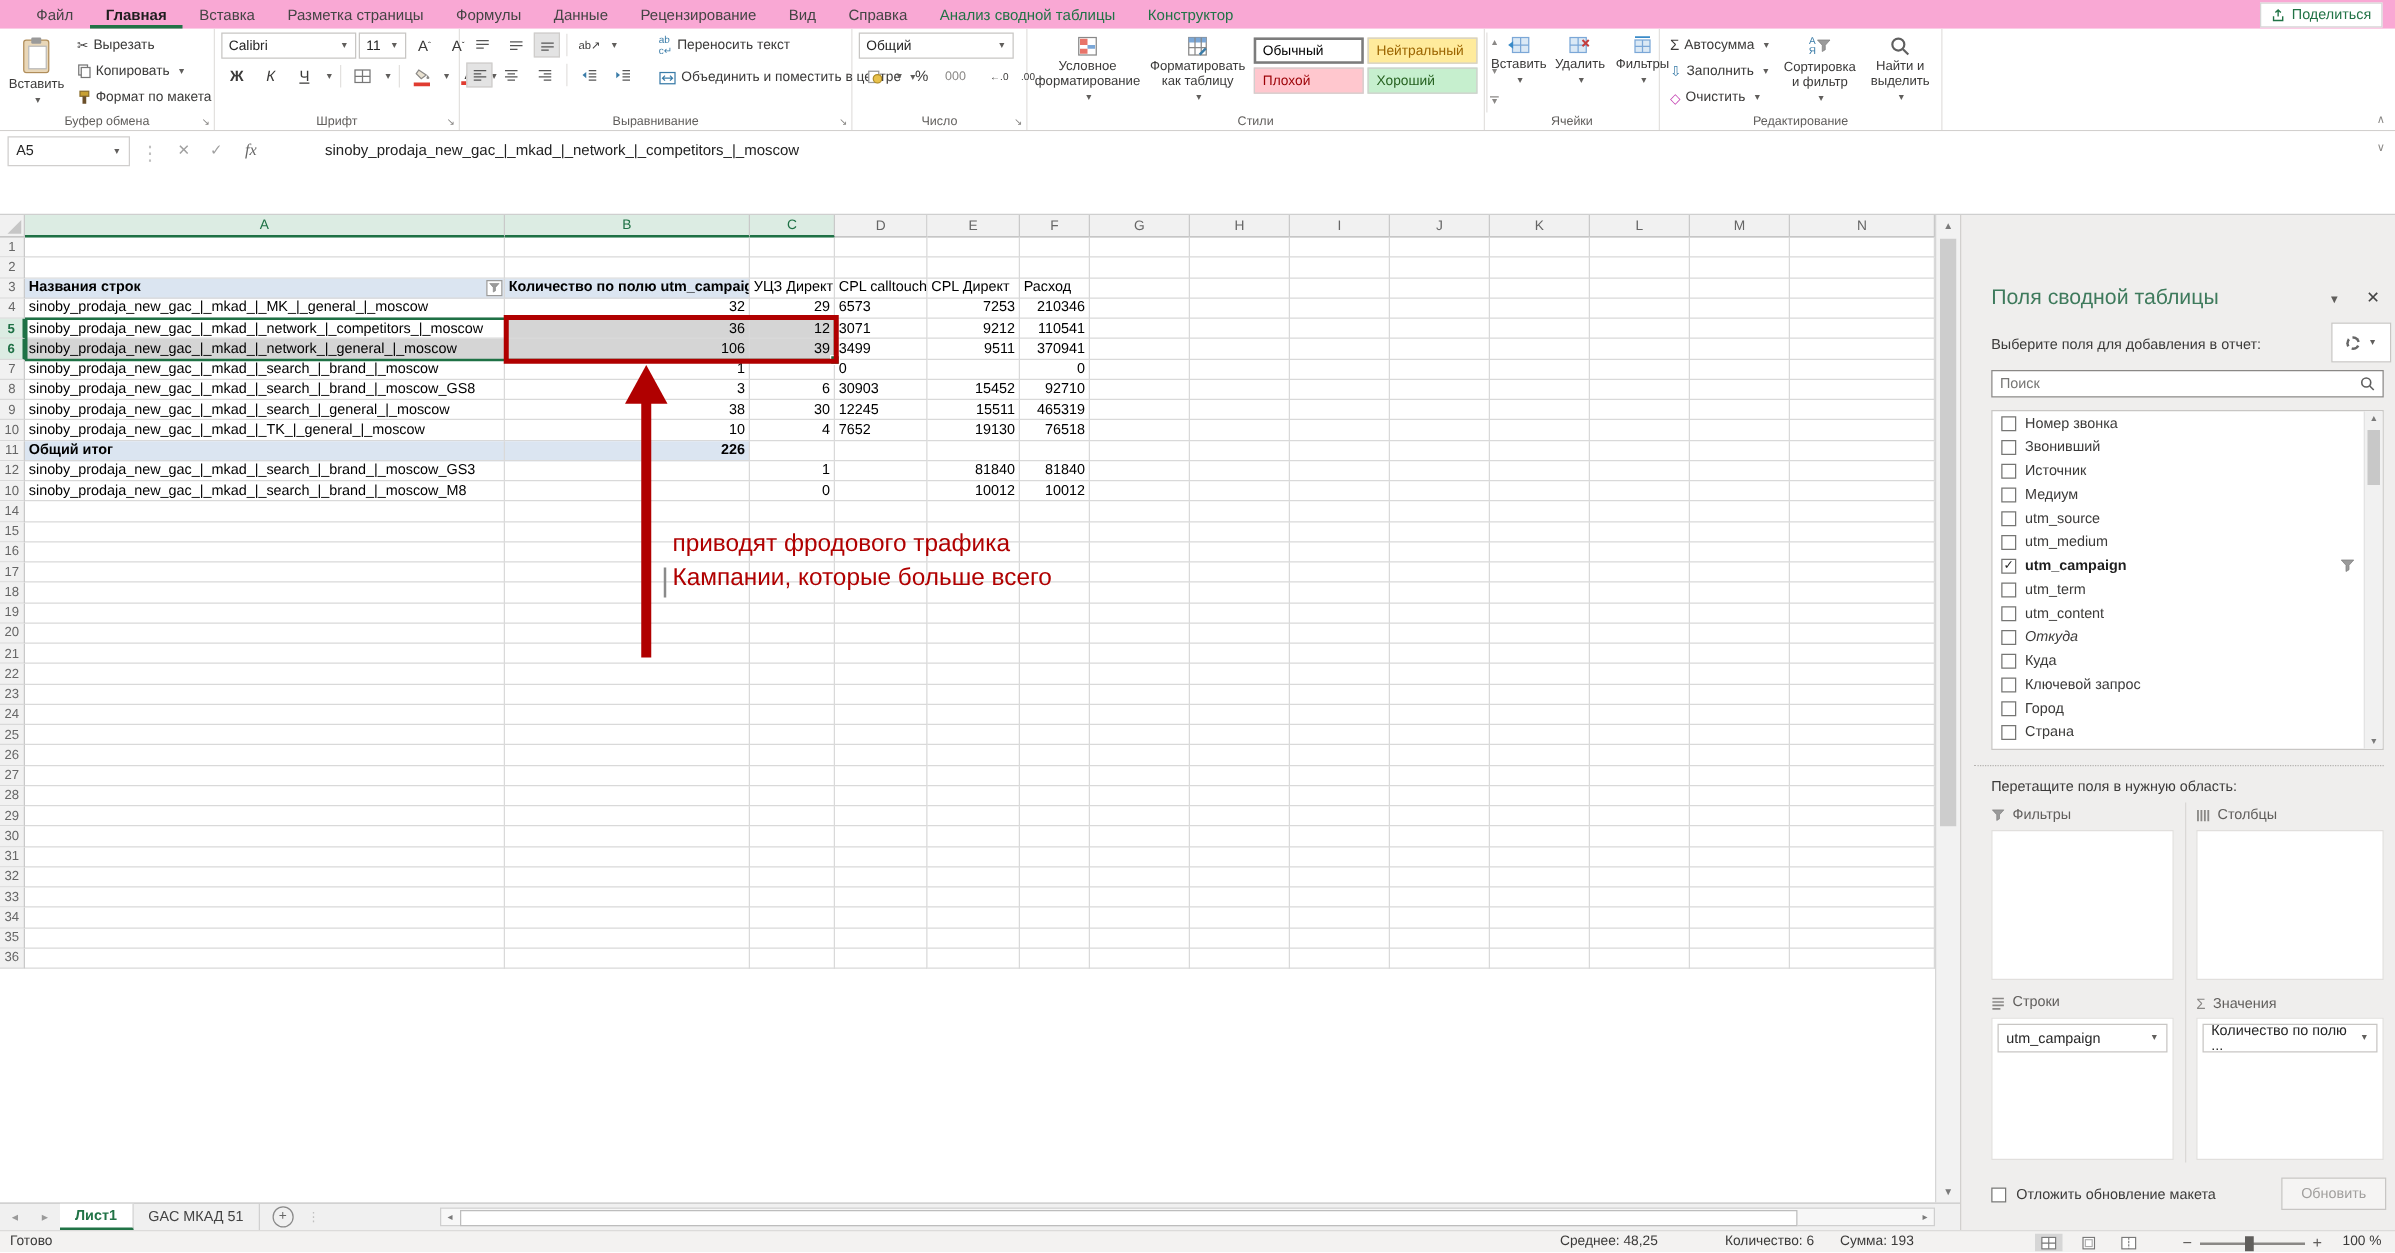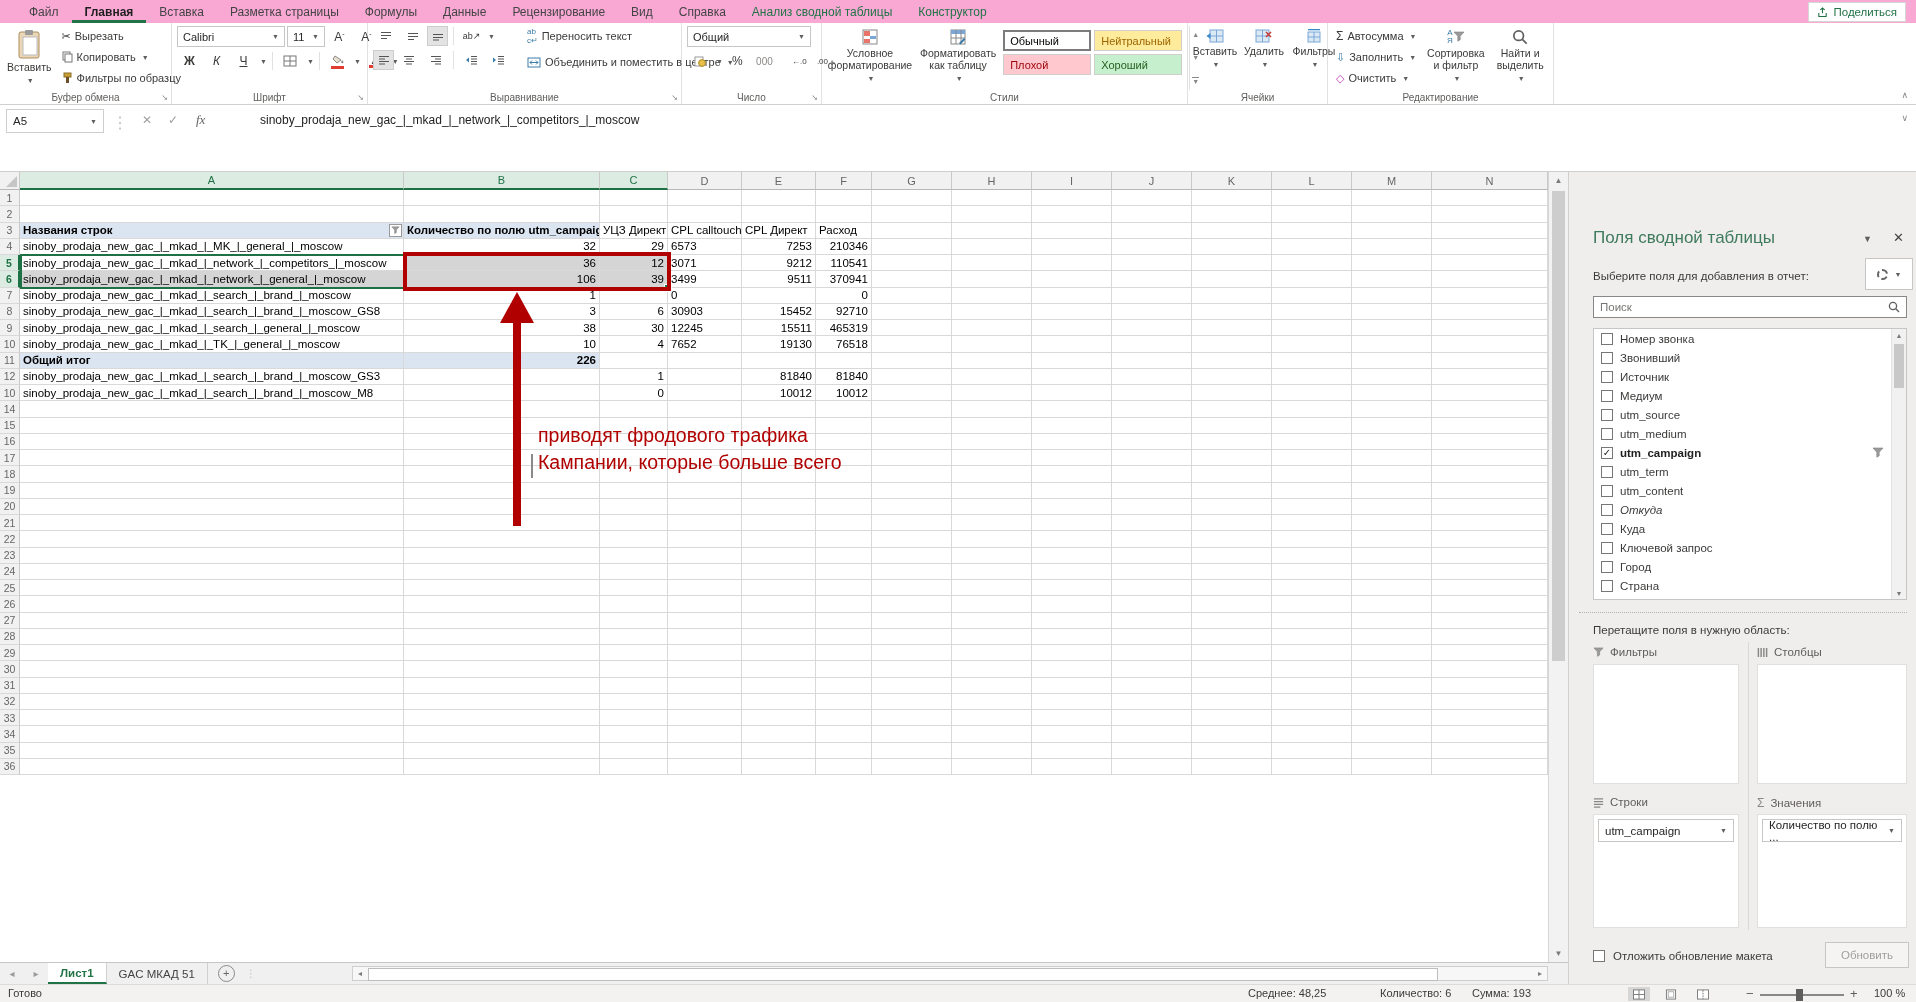--- a/index.html
+++ b/index.html
@@ -171,21 +171,21 @@
               <rect x="3" y="3" width="7" height="8" fill="#fff" stroke="#777"></rect>
             </svg>
             <span>Копировать</span>
             <span class="dd">▼</span>
           </div>
         <div class="sbtn">
             <svg class="ic" width="11" height="12" viewBox="0 0 11 12">
               <rect x="2" y="1" width="7" height="4" fill="#c8a032" stroke="#8a6d2a"></rect>
               <rect x="4" y="5" width="3" height="6" fill="#6b4f2a"></rect>
             </svg>
-            <span>Фильтры по образцу</span>
+            <span>Формат по макета</span>
           </div>
       </div>
       <div class="glabel">Буфер обмена</div>
       <div class="launcher">↘</div>
     </div>
 
     <div class="rgroup" style="width:196px">
       <div class="rows">
         <div class="row">
           <div class="combo" style="width:108px">

